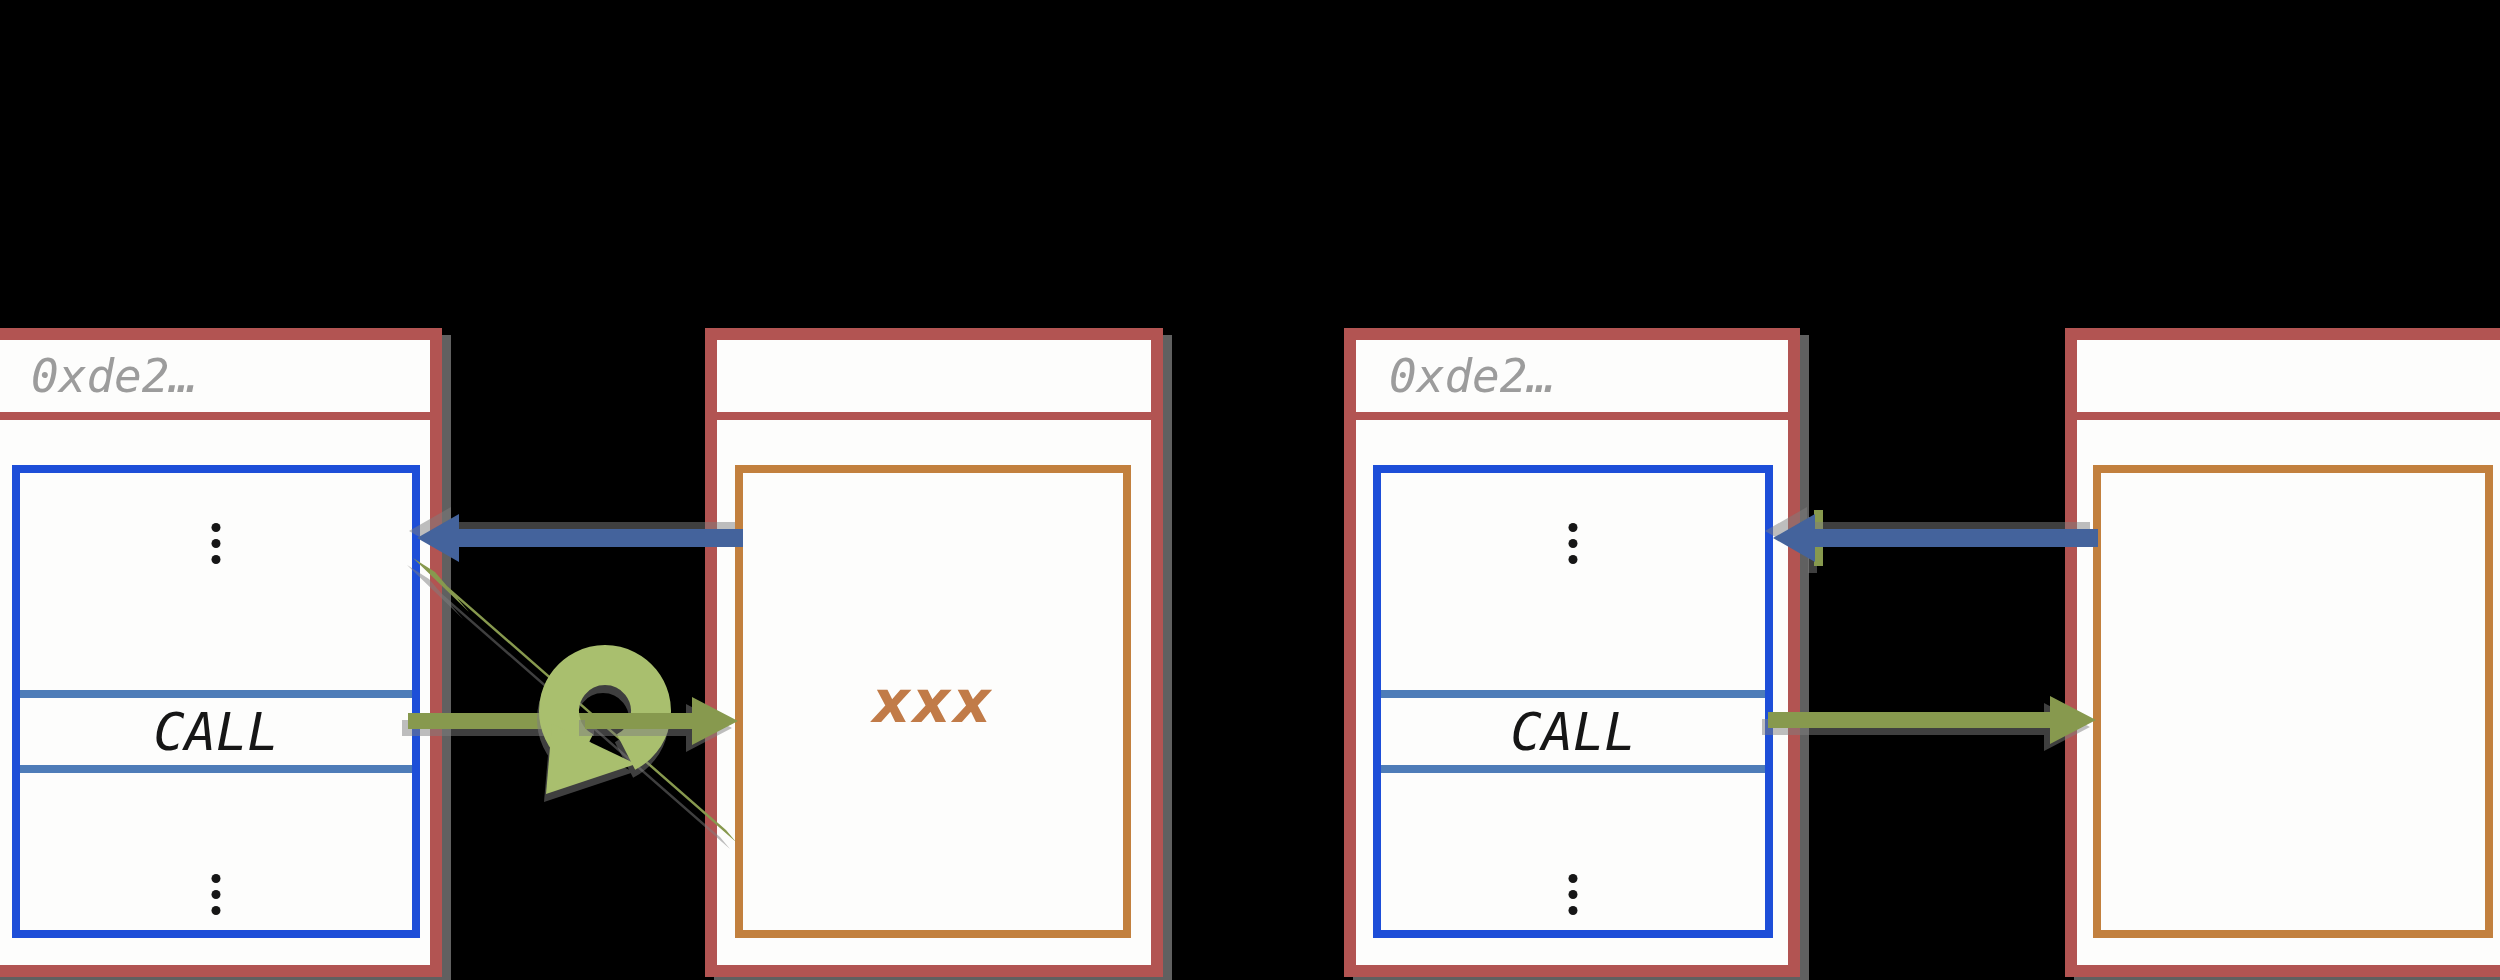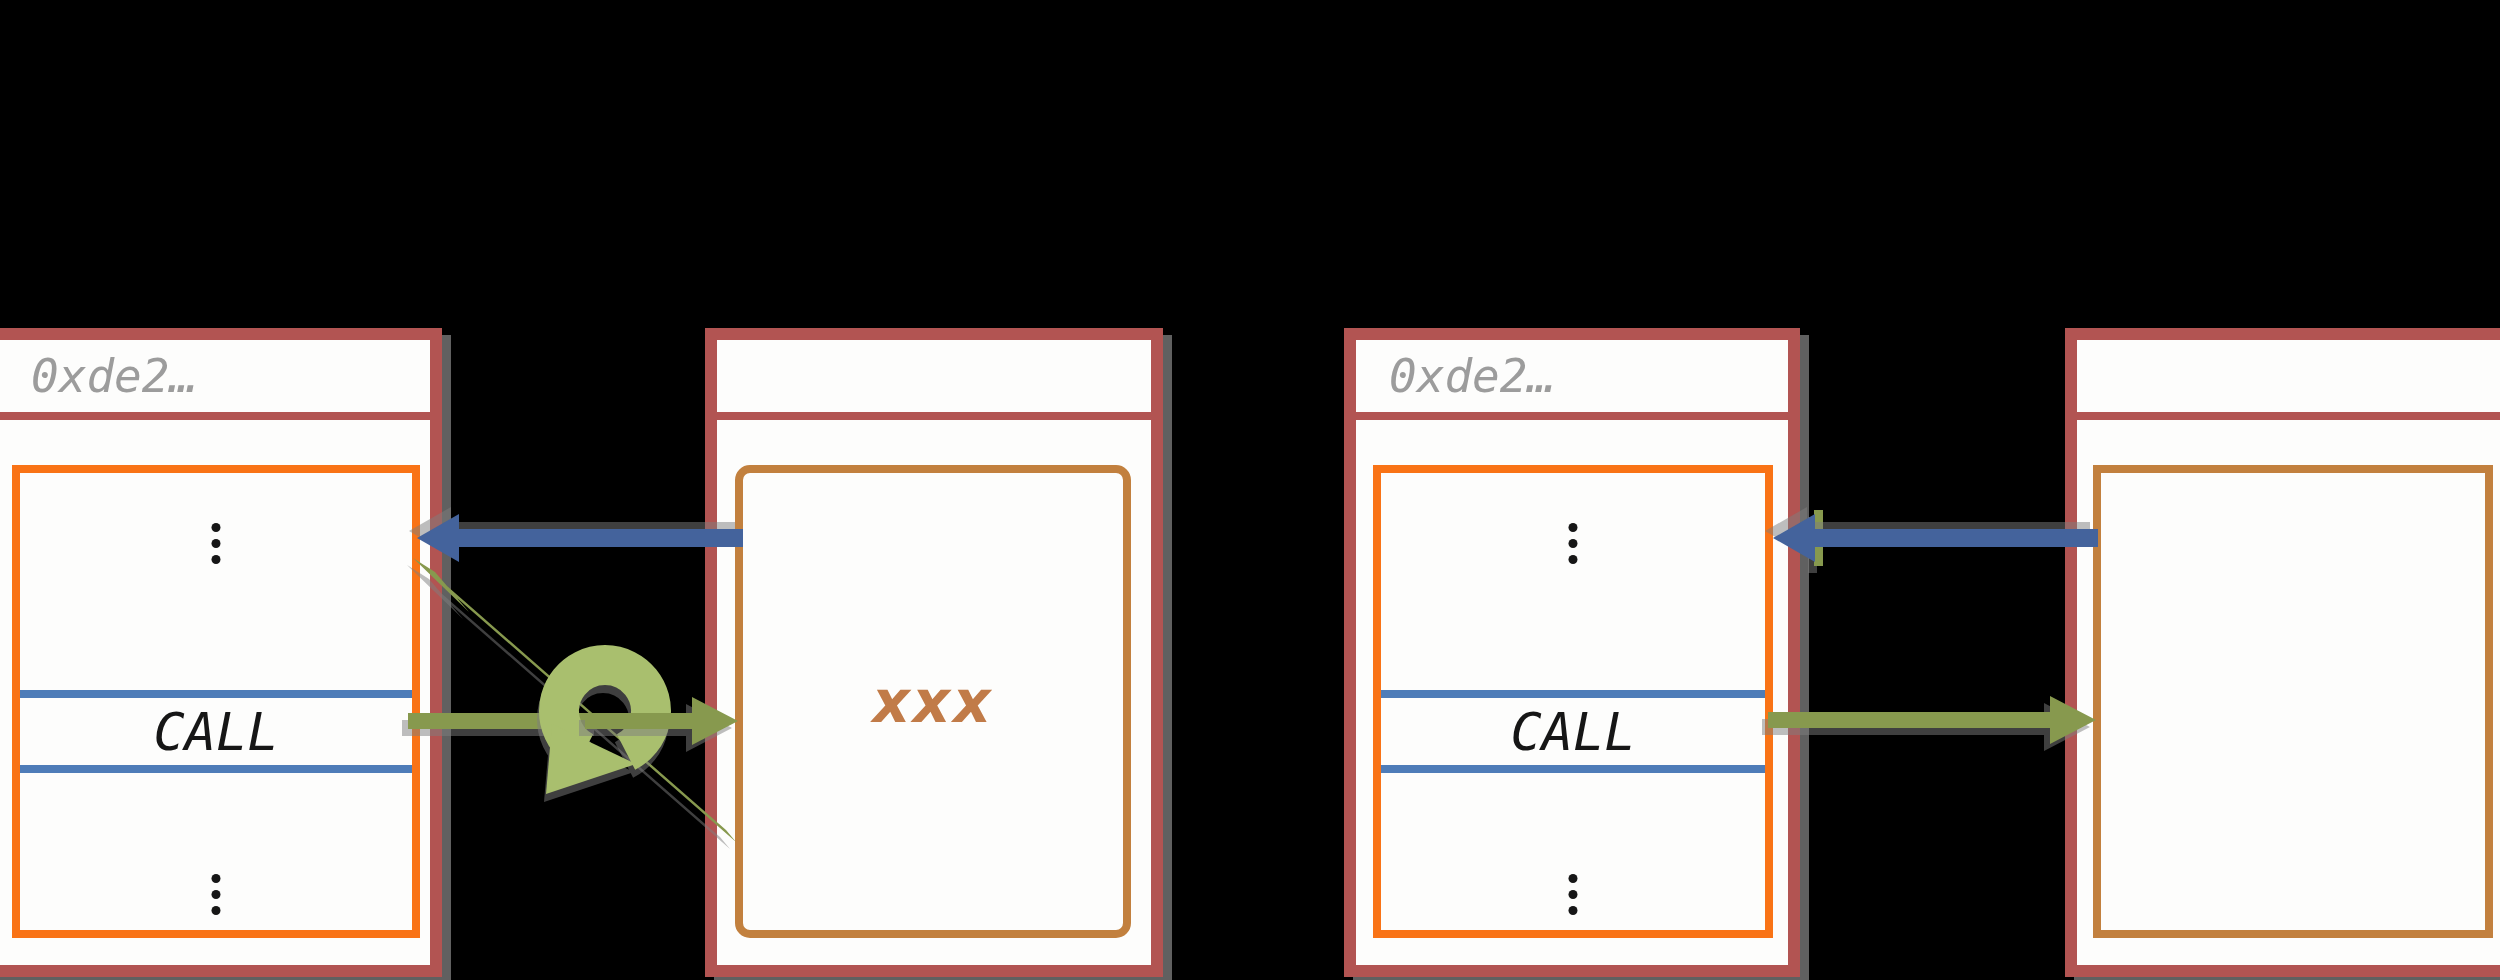--- a/index.html
+++ b/index.html
@@ -20,21 +20,21 @@
   .frame-header{
     position:absolute;left:0;right:0;top:0;height:72px;line-height:72px;
     padding-left:33px;font-family:"DejaVu Sans Mono",monospace;
     font-size:46px;color:#9c9c9c;white-space:nowrap;overflow:hidden;
   }
   .frame-divider{
     position:absolute;left:0;right:0;top:72px;height:8px;background:#b25452;
   }
   
   .code-box{
-    position:absolute;top:125px;height:473px;border:8px solid #f97316;
+    position:absolute;top:125px;height:473px;border:8px solid #1d4ed8;
     box-sizing:border-box;background:#fdfdfc;
   }
   .frame-l-caller .code-box{left:14px;width:408px;}
   .frame-r-caller .code-box{left:17px;width:400px;}
   .row-divider{position:absolute;left:0;right:0;height:8px;background:#4e7cb8;}
   .row-divider.d1{top:217px;}
   .row-divider.d2{top:292px;}
   .call-row{
     position:absolute;left:0;right:0;top:225px;height:67px;
     display:flex;align-items:center;justify-content:center;
@@ -45,21 +45,21 @@
     display:flex;flex-direction:column;gap:7px;
   }
   .vdots.top{top:50px;}
   .vdots.bottom{top:401px;}
   .vdots .dot{width:9px;height:9px;border-radius:50%;background:#161616;}
   .target-box{
     position:absolute;top:125px;height:473px;border:8px solid #c2803e;
     box-sizing:border-box;background:#fdfdfc;
     display:flex;align-items:center;justify-content:center;
   }
-  .frame-l-callee .target-box{left:18px;width:396px;border-radius:15px;}
+  .frame-l-callee .target-box{left:18px;width:396px;}
   .frame-r-callee .target-box{left:16px;width:400px;}
   .crash-label{
     font-family:"DejaVu Sans",sans-serif;font-weight:bold;
     font-size:58px;letter-spacing:3px;color:#c17b48;
   }
   
   .overlay{position:absolute;left:0;top:0;pointer-events:none;}
   .g-green{filter:drop-shadow(-6px 7px 0 rgba(125,125,125,0.5));}
   .g-loop{filter:drop-shadow(-2px 8px 0 rgba(125,125,125,0.5));}
   .g-blue{filter:drop-shadow(-8px -7px 0 rgba(125,125,125,0.5));}

